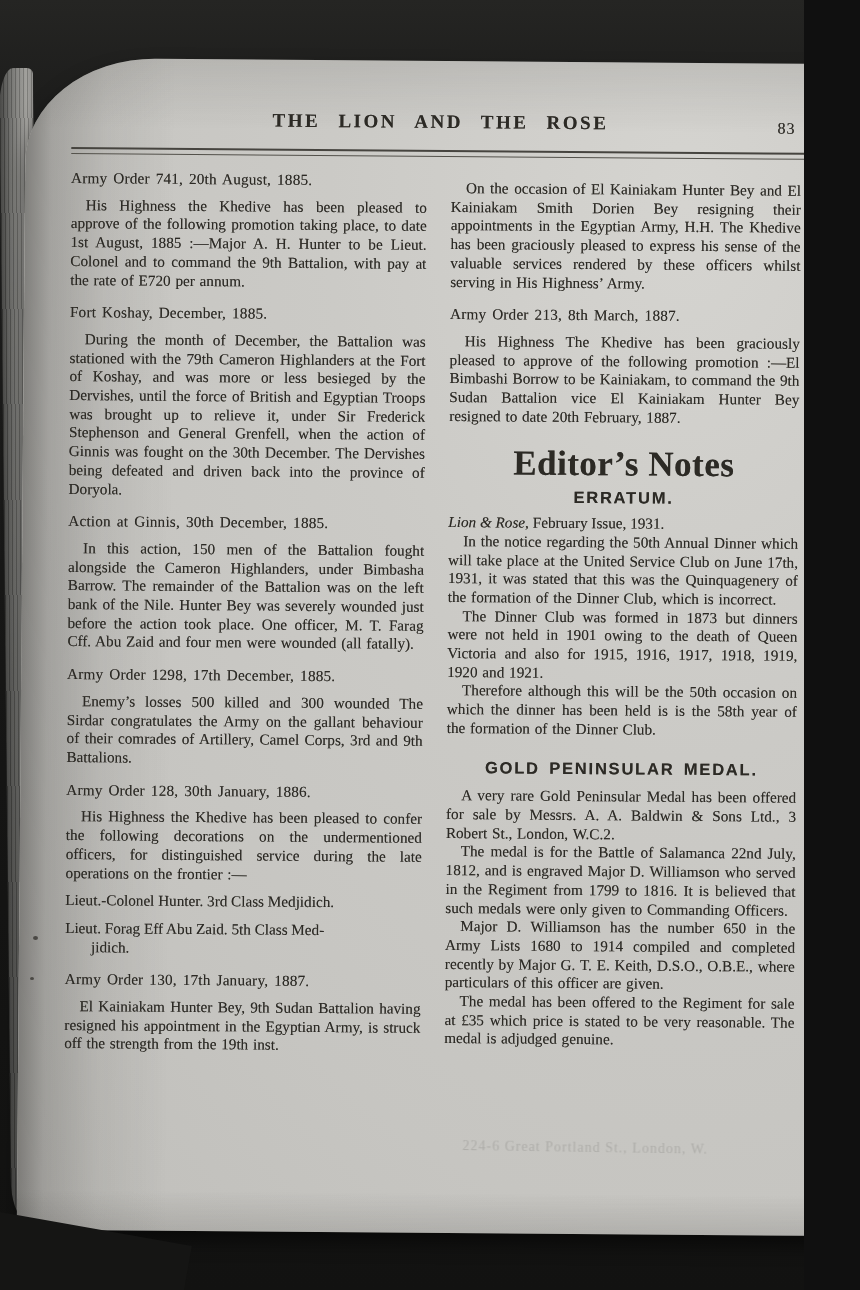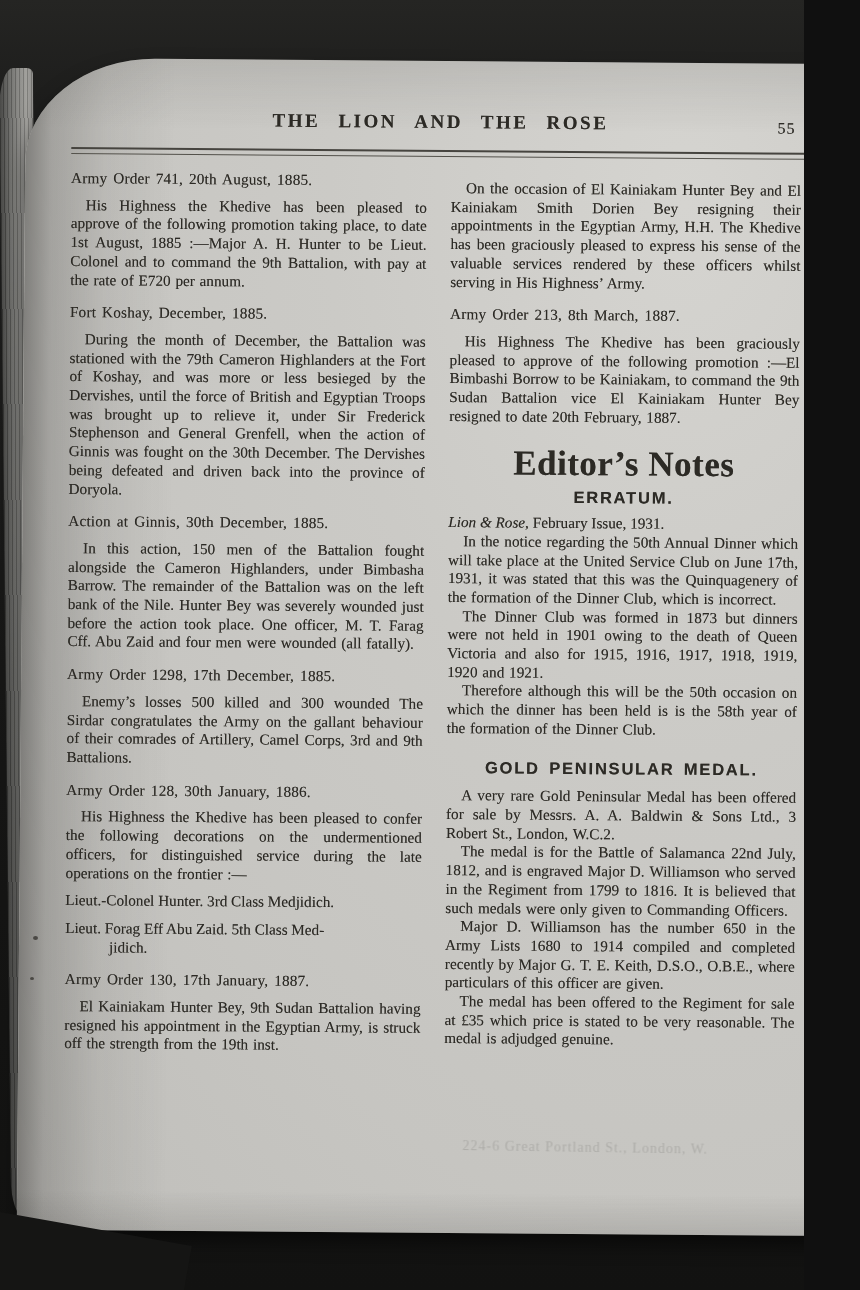--- a/index.html
+++ b/index.html
@@ -60,21 +60,21 @@
 
   .columns{display:flex;gap:24px;margin-top:15px;}
   .col{font-size:15.2px;line-height:18.7px;}
   .col-left{width:356px;}
   .col-right{width:350px;padding-top:7px;}
 
   .order{margin:14px 0 8px;letter-spacing:0.2px;word-spacing:2px;}
   .order:first-child{margin-top:0;}
   .para{margin:0;text-align:justify;text-indent:15px;word-spacing:1px;}
   .hang{margin:9px 0 0;}
-  .hang .cont{margin-left:44px;}
+  .hang .cont{margin-left:26px;}
   .notes-title{
     margin:18px 0 2px;text-align:center;font-size:35px;line-height:40px;
     font-weight:700;letter-spacing:0.5px;
   }
   .sub-head{
     margin:4px 0 7px;text-align:center;
     font-family:"Liberation Sans","DejaVu Sans",sans-serif;
     font-size:16.5px;font-weight:700;letter-spacing:1.8px;word-spacing:3px;
   }
   .sub-head.gold{margin-top:20px;margin-bottom:10px;}
@@ -90,21 +90,21 @@
 <body>
 
 <div class="photo">
   <div class="book-edge"></div>
 
   <div class="page">
     <div class="content">
 
       <div class="header-row">
         <div class="running-title">THE LION AND THE ROSE</div>
-        <div class="page-num">55</div>
+        <div class="page-num">83</div>
       </div>
       <div class="rule"></div>
 
       <div class="columns">
 
         <div class="col col-left">
           <p class="order">Army Order 741, 20th August, 1885.</p>
           <p class="para">His Highness the Khedive has been pleased to approve of the following promotion taking place, to date 1st August, 1885 :—Major A. H. Hunter to be Lieut. Colonel and to command the 9th Battalion, with pay at the rate of E720 per annum.</p>
           <p class="order">Fort Koshay, December, 1885.</p>
           <p class="para">During the month of December, the Battalion was stationed with the 79th Cameron Highlanders at the Fort of Koshay, and was more or less besieged by the Dervishes, until the force of British and Egyptian Troops was brought up to relieve it, under Sir Frederick Stephenson and General Grenfell, when the action of Ginnis was fought on the 30th December. The Dervishes being defeated and driven back into the province of Doryola.</p>

